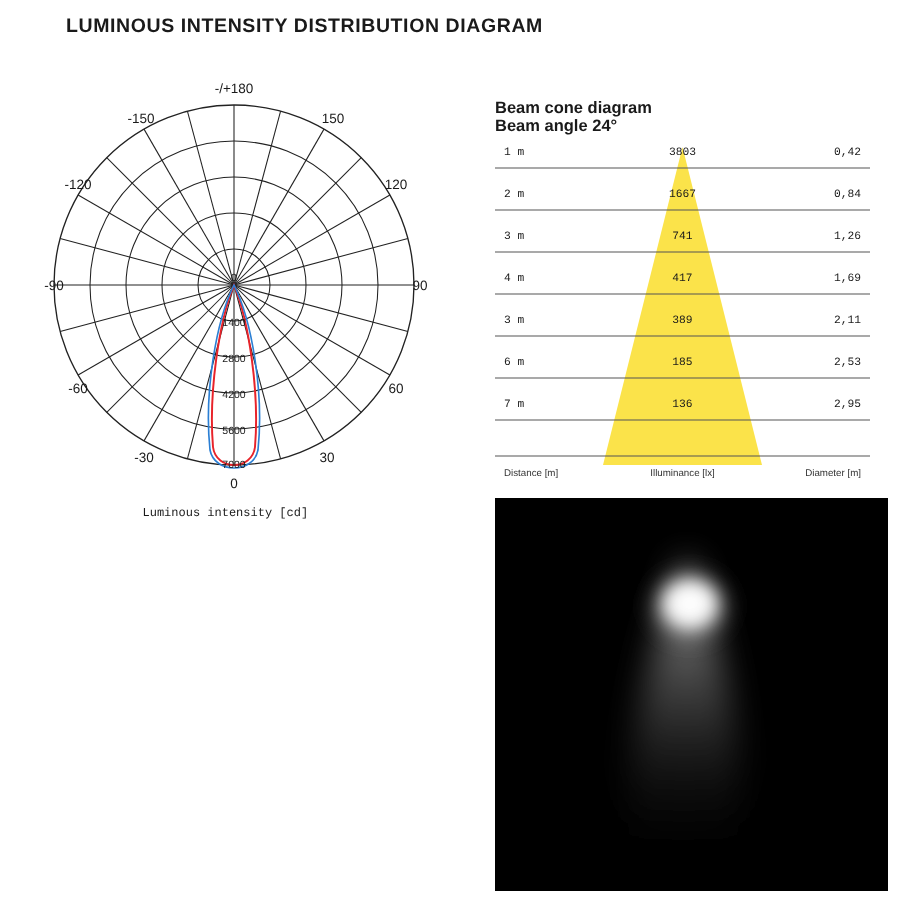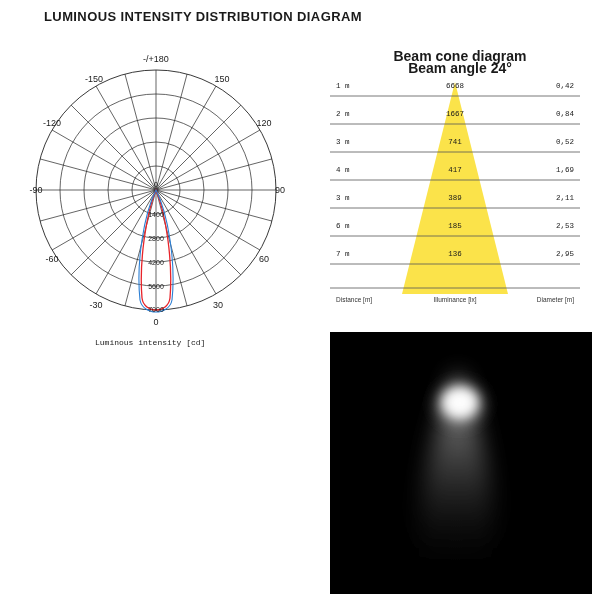--- a/index.html
+++ b/index.html
@@ -68,25 +68,26 @@
 
   
   #cone-wrap {
     position: absolute;
     left: 330px;
     top: 50px;
     width: 260px;
     height: 272px;
   }
   #cone-title {
-    text-align: center;
-    font-size: 14px;
+    text-align: left;
+    font-size: 11px;
     font-weight: bold;
     line-height: 12px;
     color: #1a1a1a;
+    margin-top: 16px;
   }
   #cone-body {
     position: relative;
     margin-top: 8px;
     width: 250px;
     height: 212px;
     font-family: Liberation Mono, monospace;
   }
   #cone-svg {
     position: absolute;
@@ -222,30 +223,30 @@
         <line x1="0" y1="70" x2="250" y2="70"></line>
         <line x1="0" y1="98" x2="250" y2="98"></line>
         <line x1="0" y1="126" x2="250" y2="126"></line>
         <line x1="0" y1="154" x2="250" y2="154"></line>
         <line x1="0" y1="182" x2="250" y2="182"></line>
         <line x1="0" y1="206" x2="250" y2="206"></line>
       </g>
     </svg>
 
     <div class="cone-row-label col-dist" style="top:0px">1 m</div>
-    <div class="cone-row-label col-lux" style="top:0px">6668</div>
+    <div class="cone-row-label col-lux" style="top:0px">3803</div>
     <div class="cone-row-label col-diam" style="top:0px">0,42</div>
 
     <div class="cone-row-label col-dist" style="top:28px">2 m</div>
     <div class="cone-row-label col-lux" style="top:28px">1667</div>
     <div class="cone-row-label col-diam" style="top:28px">0,84</div>
 
     <div class="cone-row-label col-dist" style="top:56px">3 m</div>
     <div class="cone-row-label col-lux" style="top:56px">741</div>
-    <div class="cone-row-label col-diam" style="top:56px">0,52</div>
+    <div class="cone-row-label col-diam" style="top:56px">1,26</div>
 
     <div class="cone-row-label col-dist" style="top:84px">4 m</div>
     <div class="cone-row-label col-lux" style="top:84px">417</div>
     <div class="cone-row-label col-diam" style="top:84px">1,69</div>
 
     <div class="cone-row-label col-dist" style="top:112px">3 m</div>
     <div class="cone-row-label col-lux" style="top:112px">389</div>
     <div class="cone-row-label col-diam" style="top:112px">2,11</div>
 
     <div class="cone-row-label col-dist" style="top:140px">6 m</div>

